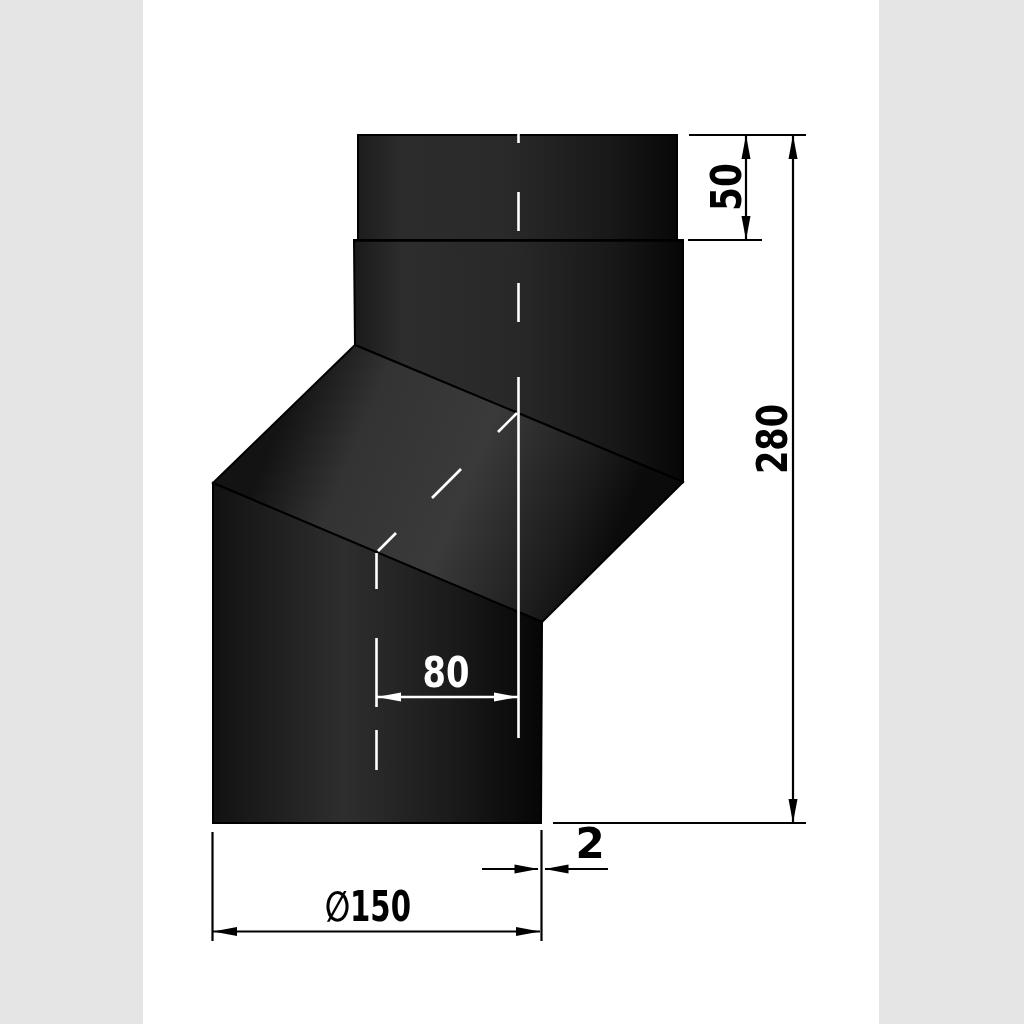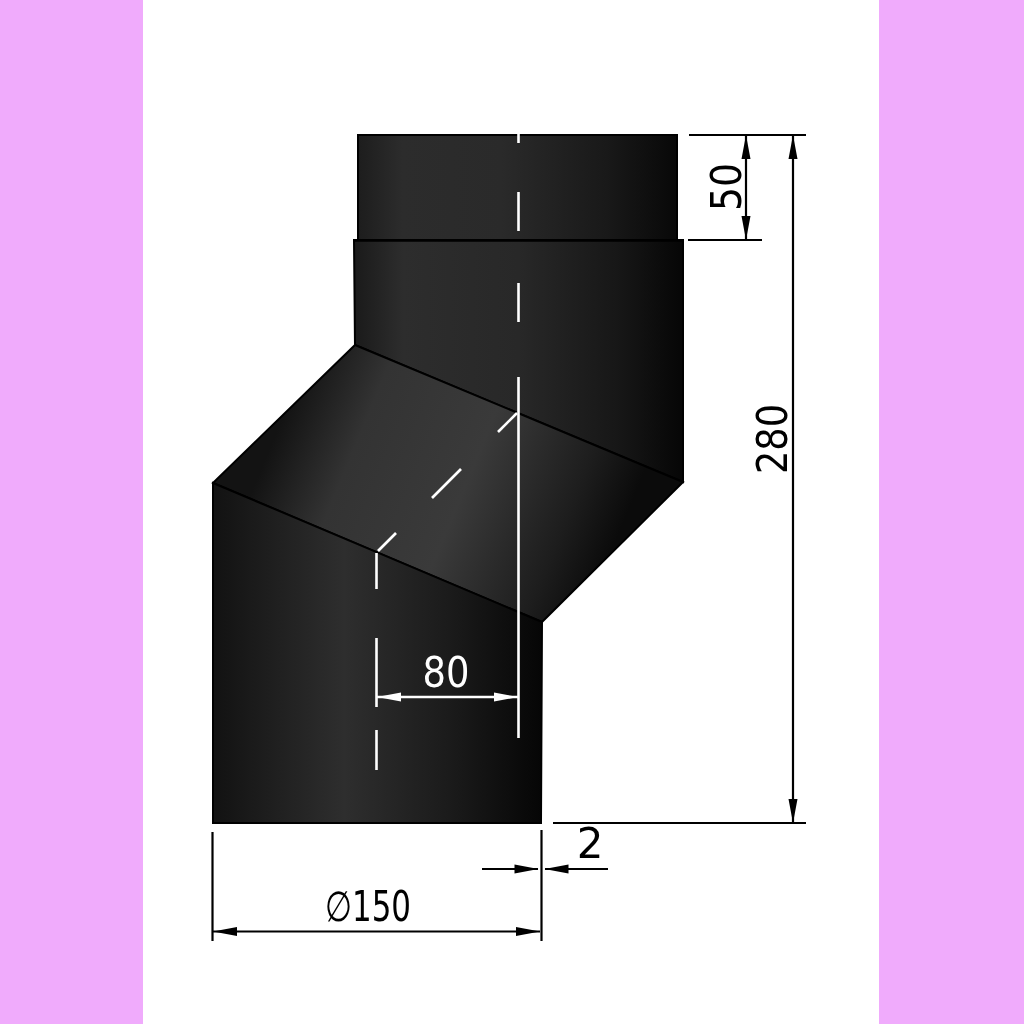--- a/index.html
+++ b/index.html
@@ -7,21 +7,22 @@
     padding: 0;
     background: #000000;
     width: 1024px;
     height: 1024px;
     overflow: hidden;
   }
   .stage {
     position: relative;
     width: 1024px;
     height: 1024px;
-    background: #f0abfc;
+    background: #e5e5e5;
+    font-weight: bold;
   }
   svg {
     position: absolute;
     left: 0;
     top: 0;
     display: block;
   }
   text {
     font-family: "DejaVu Sans", "Liberation Sans", sans-serif;
     fill: #000000;

